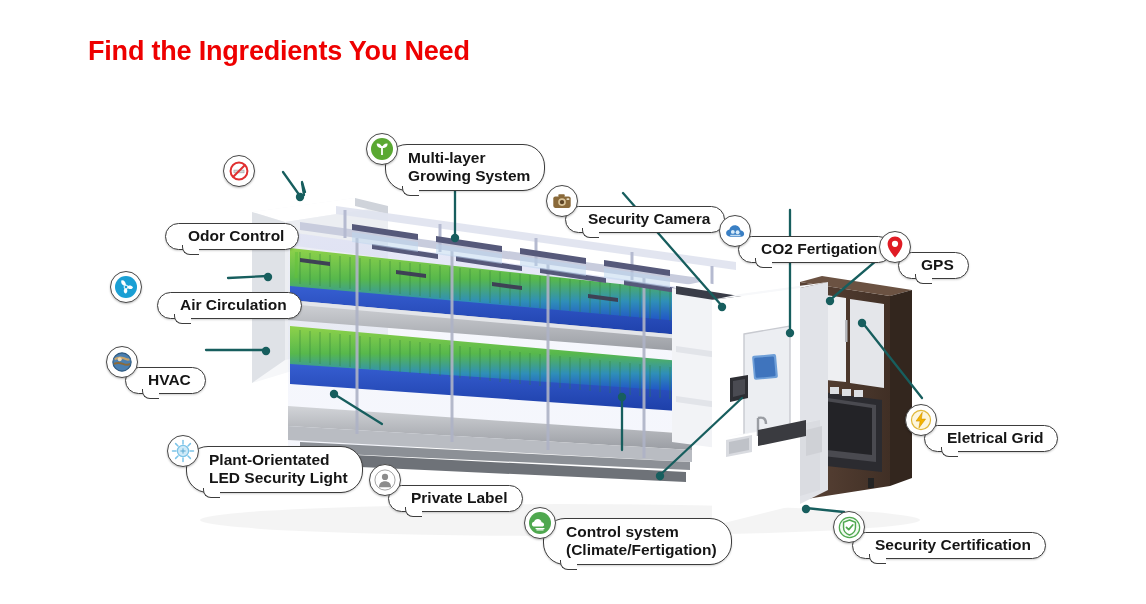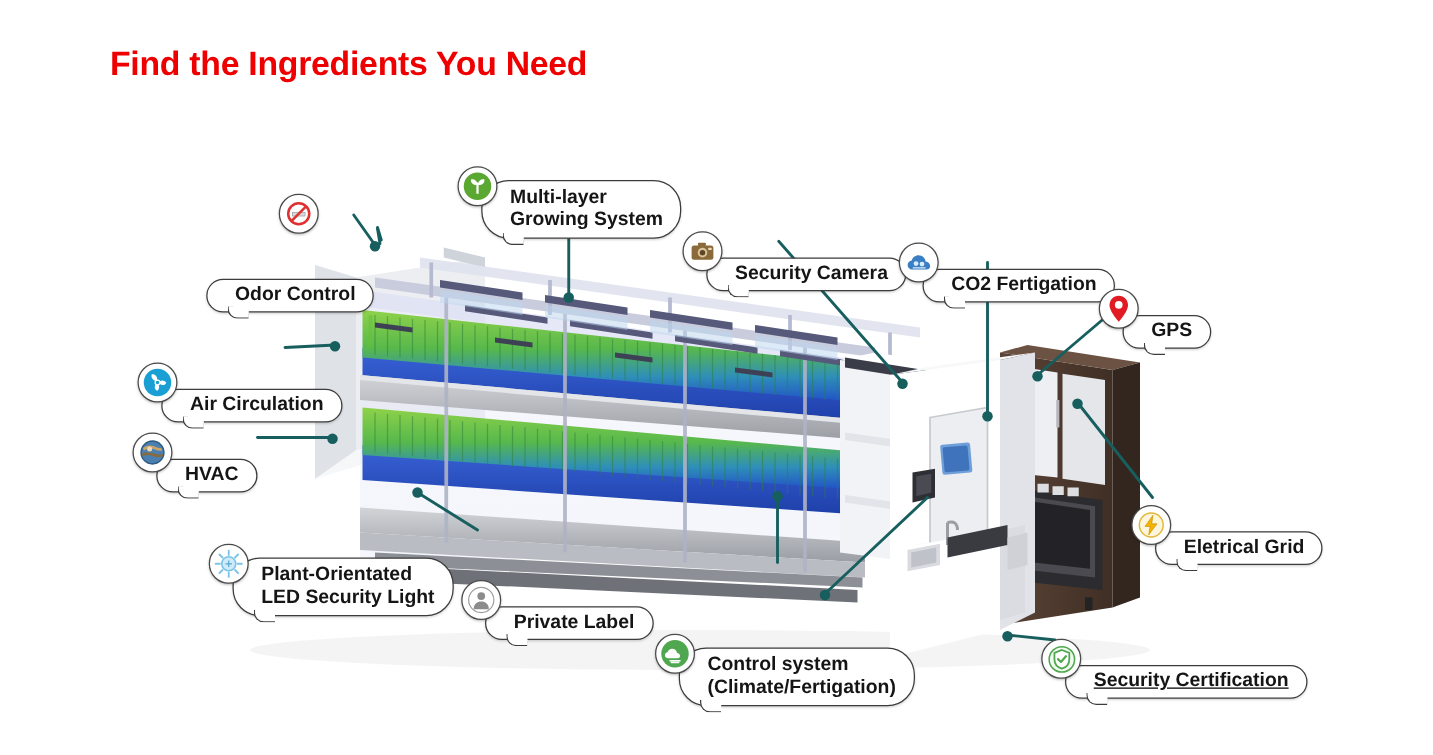--- a/index.html
+++ b/index.html
@@ -42,29 +42,29 @@
     border:1.4px solid #4a4a4a;box-shadow:0 1px 2px rgba(0,0,0,.25);
     position:relative;z-index:3;flex:0 0 auto;
     display:flex;align-items:center;justify-content:center;
   }
   .ico svg{display:block;}
 
   
   #c-odor    {left:178px;top:155px;flex-direction:column;}
   #c-multi   {left:366px;top:108px;}
   #c-cam     {left:546px;top:170px;text-align:right;}
-  #c-co2     {left:719px;top:179px;}
+  #c-co2     {left:719px;top:200px;}
   #c-gps     {left:879px;top:216px;}
-  #c-air     {left:110px;top:275px;}
+  #c-air     {left:110px;top:256px;gap:28px;}
   #c-hvac    {left:106px;top:331px;}
   #c-led     {left:167px;top:410px;}
   #c-priv    {left:369px;top:449px;}
   #c-ctrl    {left:524px;top:482px;}
   #c-elec    {left:905px;top:389px;}
-  #c-cert    {left:833px;top:496px;text-decoration:underline;}
+  #c-cert    {left:833px;top:496px;}
 </style>
 </head>
 <body>
 
 <div id="stage">
 
   <div class="page-title">Find the Ingredients You Need</div>
 
   <svg id="illus" viewBox="0 0 1146 604">
     <defs>

